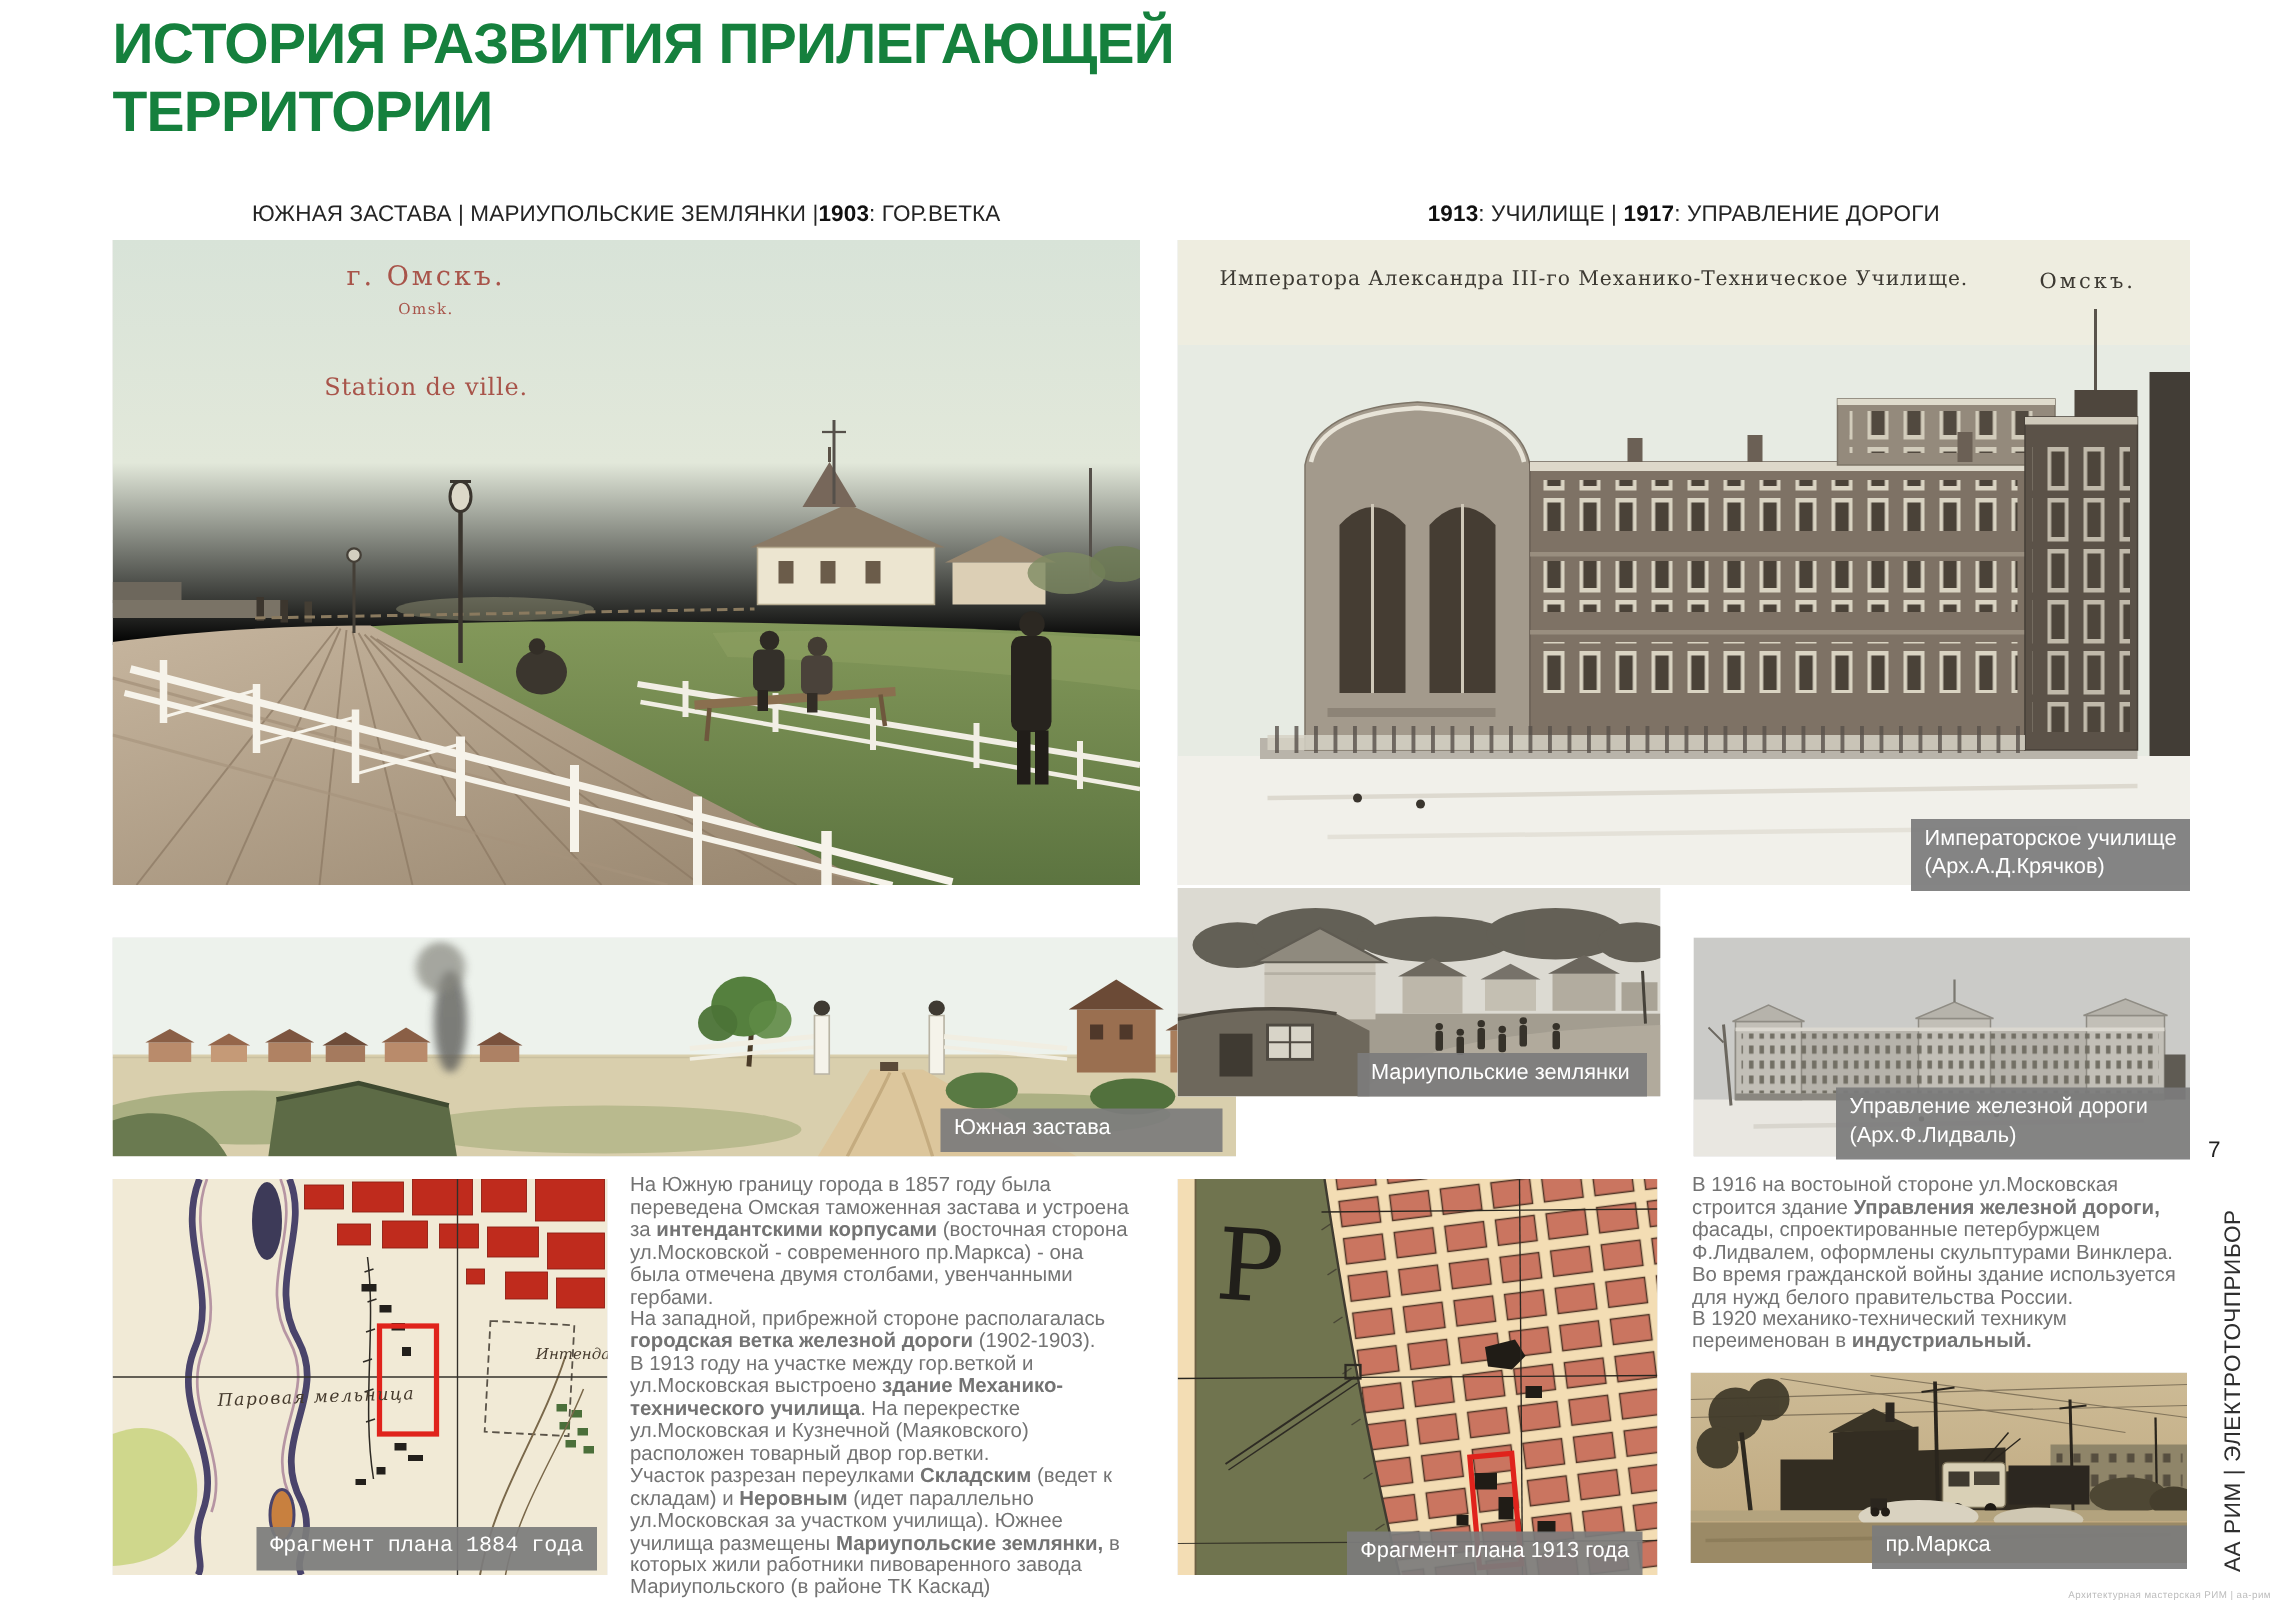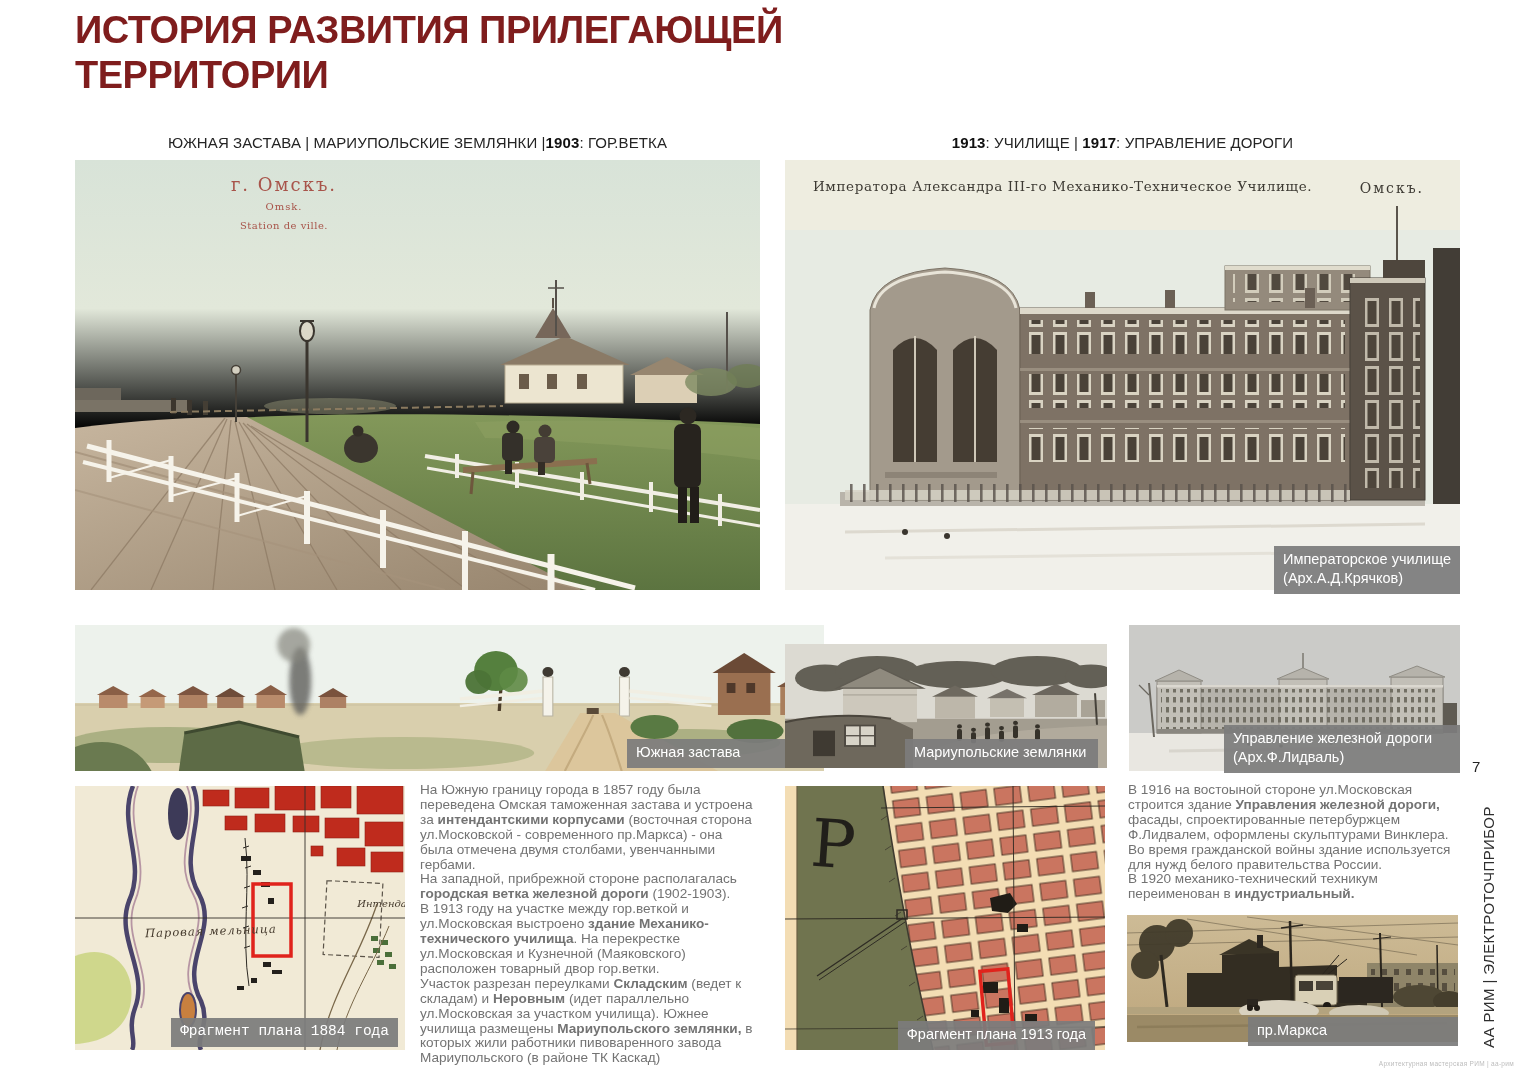--- a/index.html
+++ b/index.html
@@ -5,21 +5,21 @@
   html,body{margin:0;padding:0;}
   body{
     width:1527px;height:1080px;position:relative;overflow:hidden;
     background:#ffffff;color:#161616;
     font-family:"Liberation Sans",sans-serif;
   }
   b{font-weight:700;}
   .page-title{
     position:absolute;left:75px;top:8px;margin:0;width:720px;
     font-size:38px;line-height:45px;font-weight:700;letter-spacing:-0.5px;
-    color:#7f1d1d;white-space:pre-line;
+    color:#15803d;white-space:pre-line;
   }
   .colhead{
     position:absolute;top:134px;font-size:15px;line-height:18px;color:#242424;
     text-align:center;letter-spacing:.1px;
   }
   .colhead b{color:#101010;}
   .photo{position:absolute;}
   .art{position:absolute;inset:0;overflow:hidden;background:#e9e9e9;}
   .art svg{width:100%;height:100%;display:block;}
   .cap{
@@ -31,21 +31,21 @@
     position:absolute;font-size:13.6px;line-height:14.9px;color:#737373;
     white-space:pre-line;
   }
   .postcard-text{
     position:absolute;left:78px;top:14px;width:262px;text-align:center;
     font-family:"DejaVu Serif",serif;color:#a8544a;
   }
   .postcard-text .l1{font-size:18px;line-height:22px;letter-spacing:2px;}
   .postcard-text .l2{font-size:13.5px;line-height:19px;letter-spacing:.5px;}
   .postcard-text .l3{font-size:10px;line-height:21px;letter-spacing:1px;}
-  .postcard-text .l4{font-size:10px;line-height:17px;letter-spacing:.5px;}
+  .postcard-text .l4{font-size:16px;line-height:17px;letter-spacing:.5px;margin-top:32px;}
   .college-title{
     position:absolute;font-family:"DejaVu Serif",serif;color:#3d3a33;
   }
   .map-label{
     position:absolute;font-family:"DejaVu Serif",serif;font-style:italic;color:#453a2d;
   }
   .river-letter{
     position:absolute;left:26px;top:26px;font-family:"DejaVu Serif",serif;
     font-size:66px;color:#211f1a;transform:rotate(4deg);line-height:1;
   }
@@ -307,21 +307,21 @@
       <path d="M95,146 L100,108 L150,97 L205,112 L210,146 Z" fill="#5d6b46"></path>
       <path d="M100,108 L150,97 L205,112" fill="none" stroke="#3f4a30" stroke-width="3"></path>
       <path d="M0,122 C25,112 55,116 70,146 L0,146 Z" fill="#6a7a50"></path>
       <ellipse cx="530" cy="102" rx="22" ry="12" fill="#597a43"></ellipse>
       <ellipse cx="622" cy="106" rx="26" ry="12" fill="#52713d"></ellipse>
     </svg>
   </div>
   <div class="cap" style="right:9px;bottom:3px;width:170px;">Южная застава</div>
 </div>
 
-<div class="photo" style="left:785px;top:644px;width:322px;height:124px;">
+<div class="photo" style="left:785px;top:592px;width:322px;height:139px;">
   <div class="art">
     <svg viewBox="0 0 322 146" preserveAspectRatio="none">
       <rect width="322" height="146" fill="#dcdad2"></rect>
       <g fill="#575349" opacity=".9">
         <ellipse cx="40" cy="40" rx="30" ry="16"></ellipse>
           <ellipse cx="92" cy="32" rx="42" ry="18"></ellipse>
         <ellipse cx="172" cy="36" rx="52" ry="16"></ellipse>
           <ellipse cx="252" cy="32" rx="46" ry="18"></ellipse>
         <ellipse cx="306" cy="38" rx="26" ry="14"></ellipse>
       </g>
@@ -472,21 +472,21 @@
     </svg>
     <div class="map-label" style="left:70px;top:138px;font-size:11.5px;letter-spacing:1px;transform:rotate(-2deg);">Паровая мельница</div>
     <div class="map-label" style="right:-14px;top:112px;font-size:10px;">Интенданс</div>
   </div>
   <div class="cap" style="right:7px;bottom:3px;font-family:Liberation Mono, monospace;">Фрагмент плана 1884 года</div>
 </div>
 
 <div class="bodytext" style="left:420px;top:783px;width:338px;"><span>На Южную границу города в 1857 году была переведена Омская таможенная застава и устроена за </span><b>интендантскими корпусами</b><span> (восточная сторона ул.Московской - современного пр.Маркса) - она была отмечена двумя столбами, увенчанными гербами.
 На западной, прибрежной стороне располагалась </span><b>городская ветка железной дороги</b><span> (1902-1903).
 В 1913 году на участке между гор.веткой и ул.Московская выстроено </span><b>здание Механико-технического училища</b><span>. На перекрестке ул.Московская и Кузнечной (Маяковского) расположен товарный двор гор.ветки.
-Участок разрезан переулками </span><b>Складским</b><span> (ведет к складам) и </span><b>Неровным</b><span> (идет параллельно ул.Московская за участком училища). Южнее училища размещены </span><b>Мариупольского землянки,</b><span> в которых жили работники пивоваренного завода Мариупольского (в районе ТК Каскад)</span></div>
+Участок разрезан переулками </span><b>Складским</b><span> (ведет к складам) и </span><b>Неровным</b><span> (идет параллельно ул.Московская за участком училища). Южнее училища размещены </span><b>Мариупольские землянки,</b><span> в которых жили работники пивоваренного завода Мариупольского (в районе ТК Каскад)</span></div>
 
 <div class="photo" style="left:785px;top:786px;width:320px;height:264px;">
   <div class="art">
     <svg viewBox="0 0 320 264" preserveAspectRatio="none">
       <defs>
         <pattern id="pb" width="34" height="25" patternUnits="userSpaceOnUse" patternTransform="rotate(-7)">
           <rect width="34" height="25" fill="#f3ddb4"></rect>
           <rect x="3" y="3" width="26" height="17" fill="#ca7560" stroke="#503526" stroke-width="1"></rect>
         </pattern>
       </defs>

